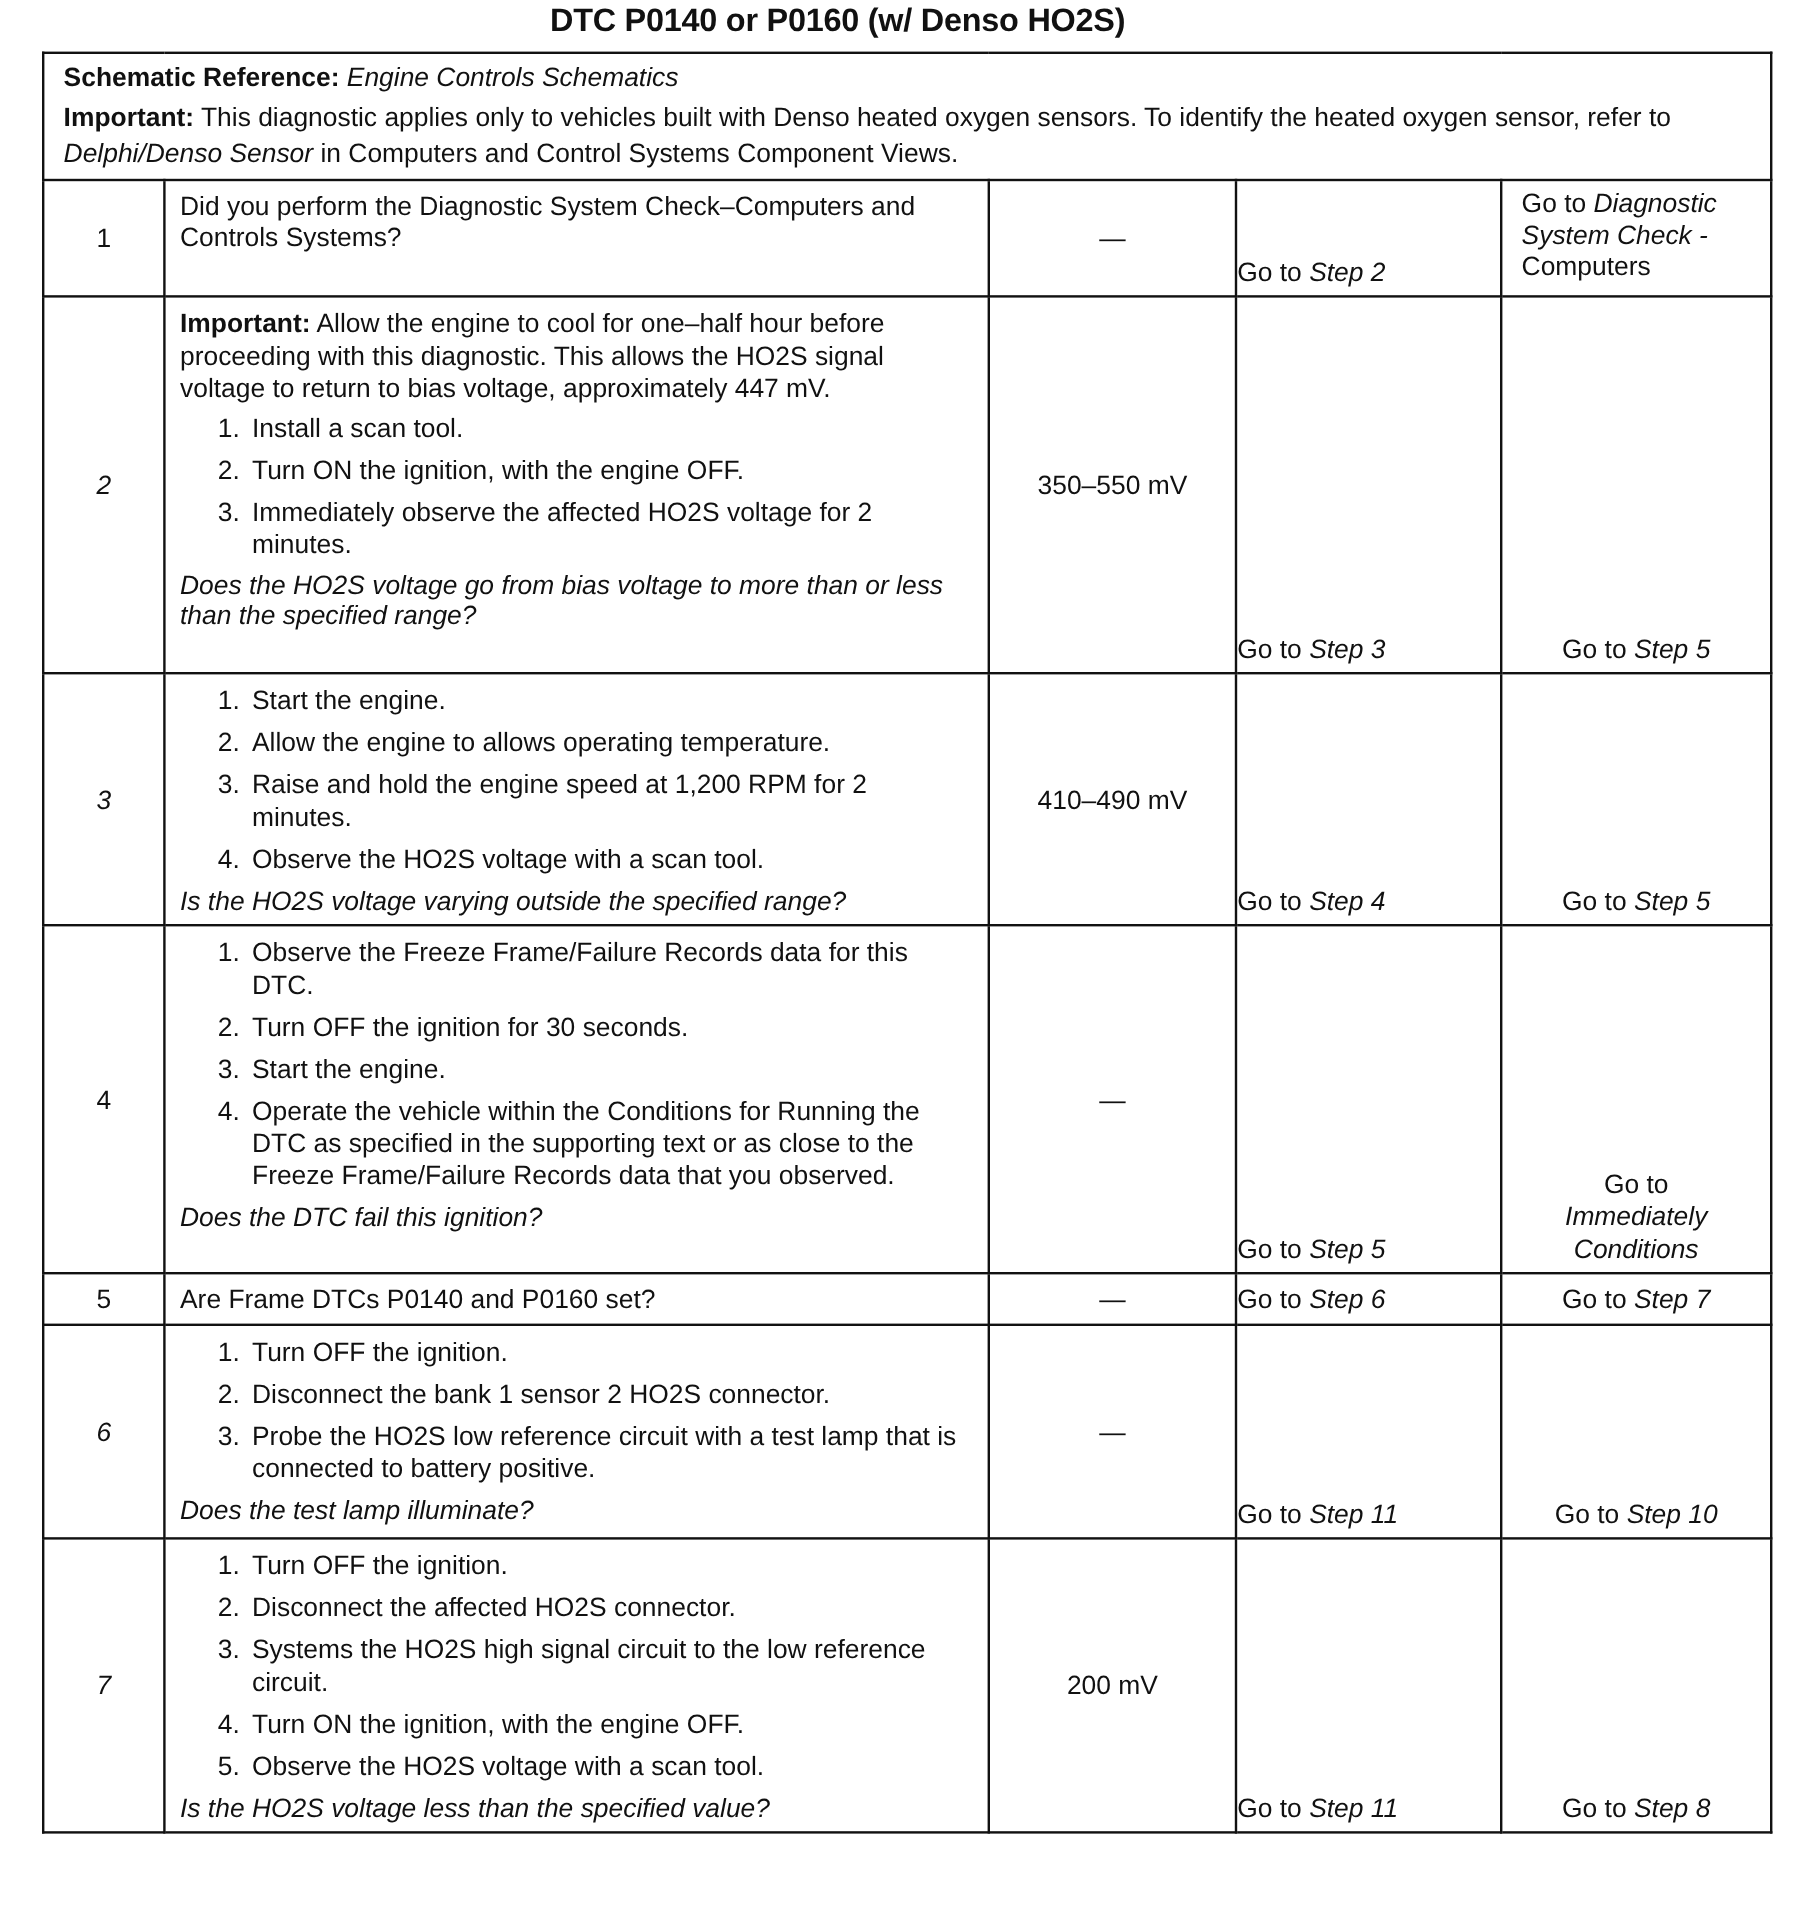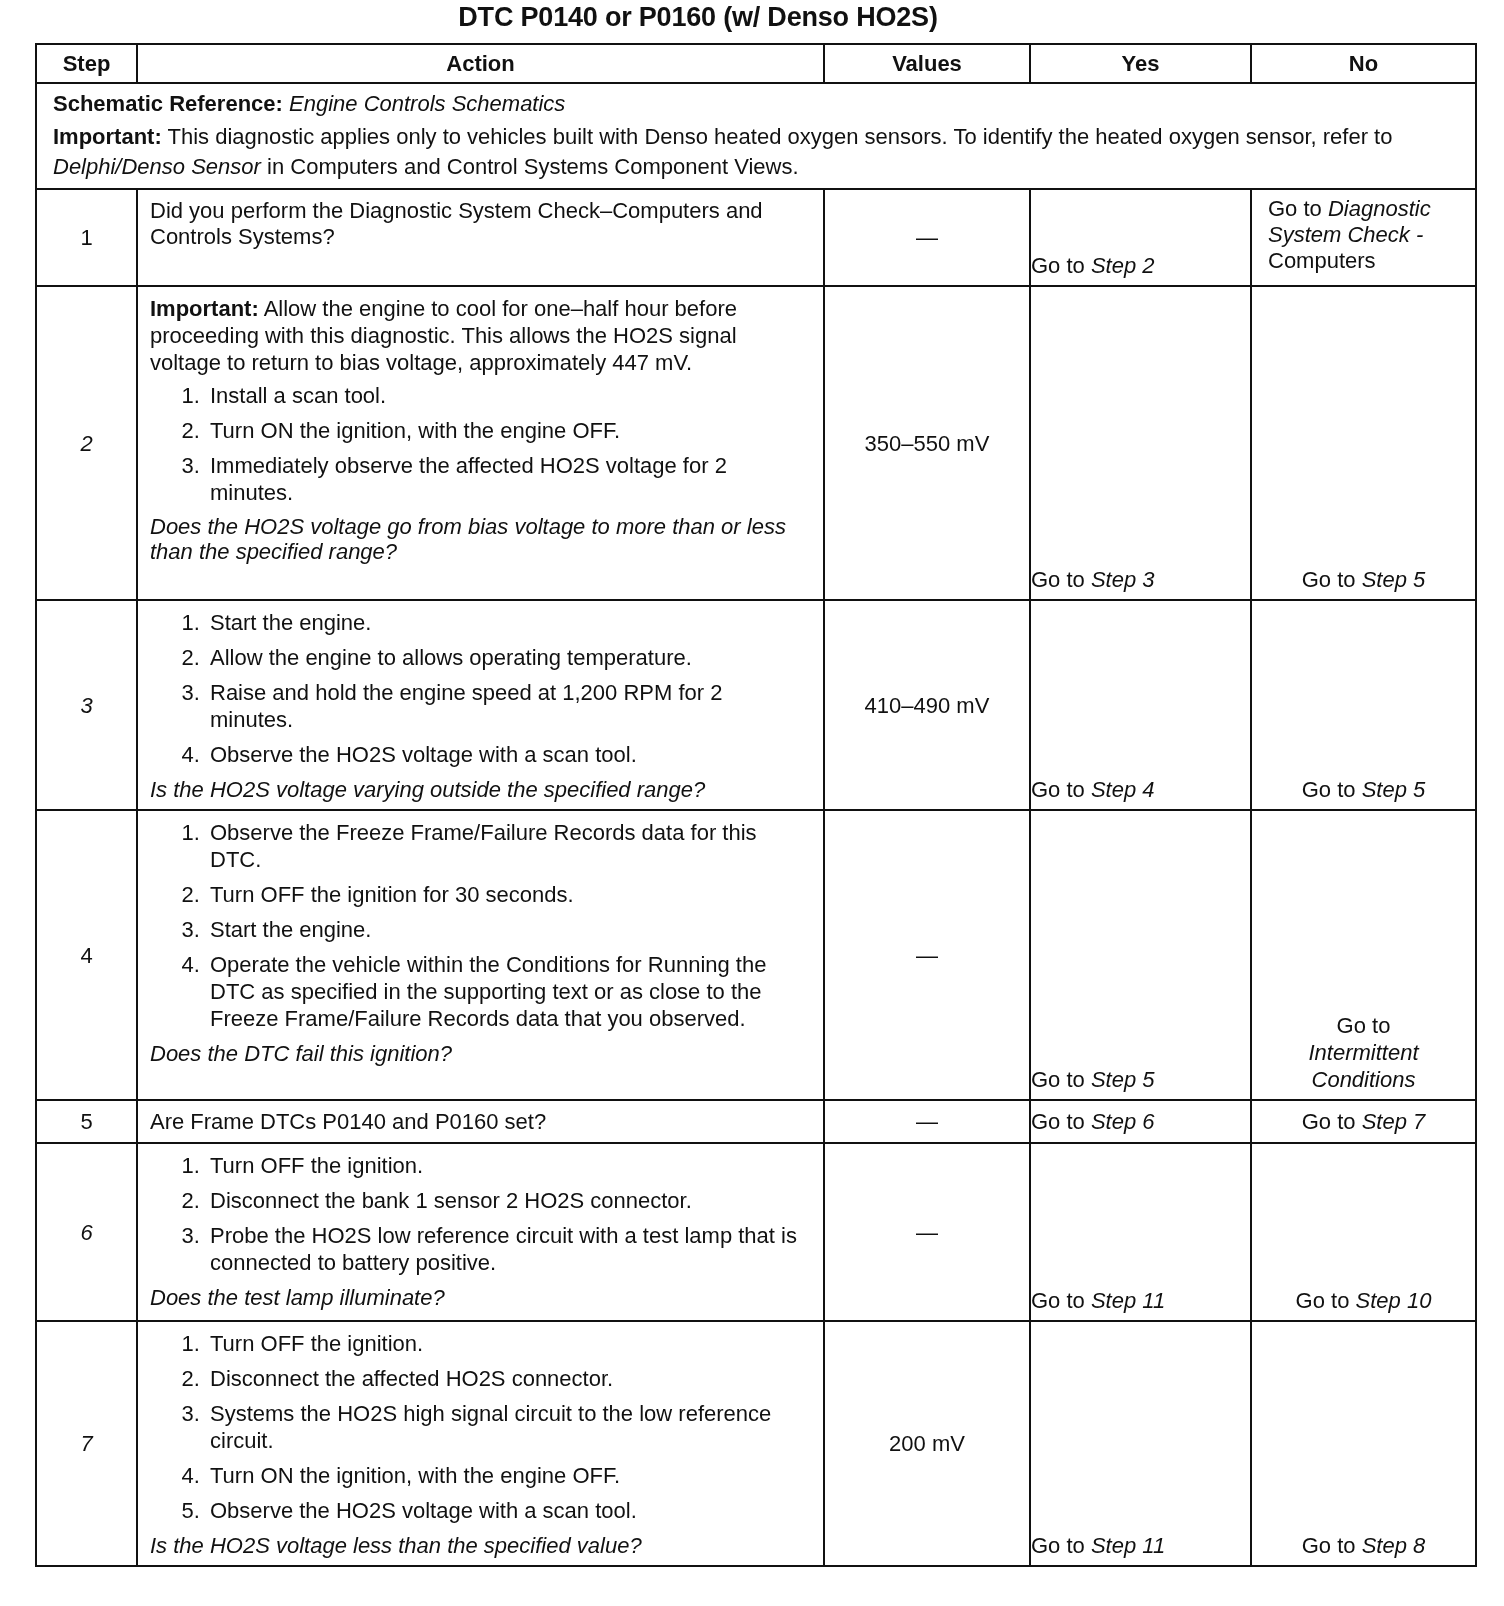--- a/index.html
+++ b/index.html
@@ -50,27 +50,20 @@
 
 <table class="dtc">
   <colgroup>
     <col class="c-step">
       <col class="c-action">
       <col class="c-values">
       <col class="c-yes">
       <col class="c-no">
   </colgroup>
   <tbody>
-      <tr>
-    <th>Step</th>
-    <th>Action</th>
-    <th>Values</th>
-    <th>Yes</th>
-    <th>No</th>
-  </tr>
 
   <tr>
     <td colspan="5" class="ref-cell">
       <p>
         <b>Schematic Reference:</b>
         <i>Engine Controls Schematics</i>
       </p>
       <p class="imp">
         <b>Important:</b>
         <span>This diagnostic applies only to vehicles built with Denso heated oxygen sensors. To identify the heated oxygen sensor, refer to</span>
@@ -145,21 +138,21 @@
         <li>Operate the vehicle within the Conditions for Running the DTC as specified in the supporting text or as close to the Freeze Frame/Failure Records data that you observed.</li>
       </ol>
       <p class="q">Does the DTC fail this ignition?</p>
     </td>
     <td class="values">—</td>
     <td class="yes">
       <span>Go to</span> <i>Step 5</i>
     </td>
     <td class="no bot-center" style="line-height:27px">
       <span>Go to</span><br>
-      <i>Intermittent</i><br>
+      <i>Immediately</i><br>
       <i>Conditions</i>
     </td>
   </tr>
 
   <tr style="height:43px">
     <td class="step-num mid">5</td>
     <td class="action mid" style="padding-left:12px !important">
       <p>Are Frame DTCs P0140 and P0160 set?</p>
     </td>
     <td class="values mid">—</td>

